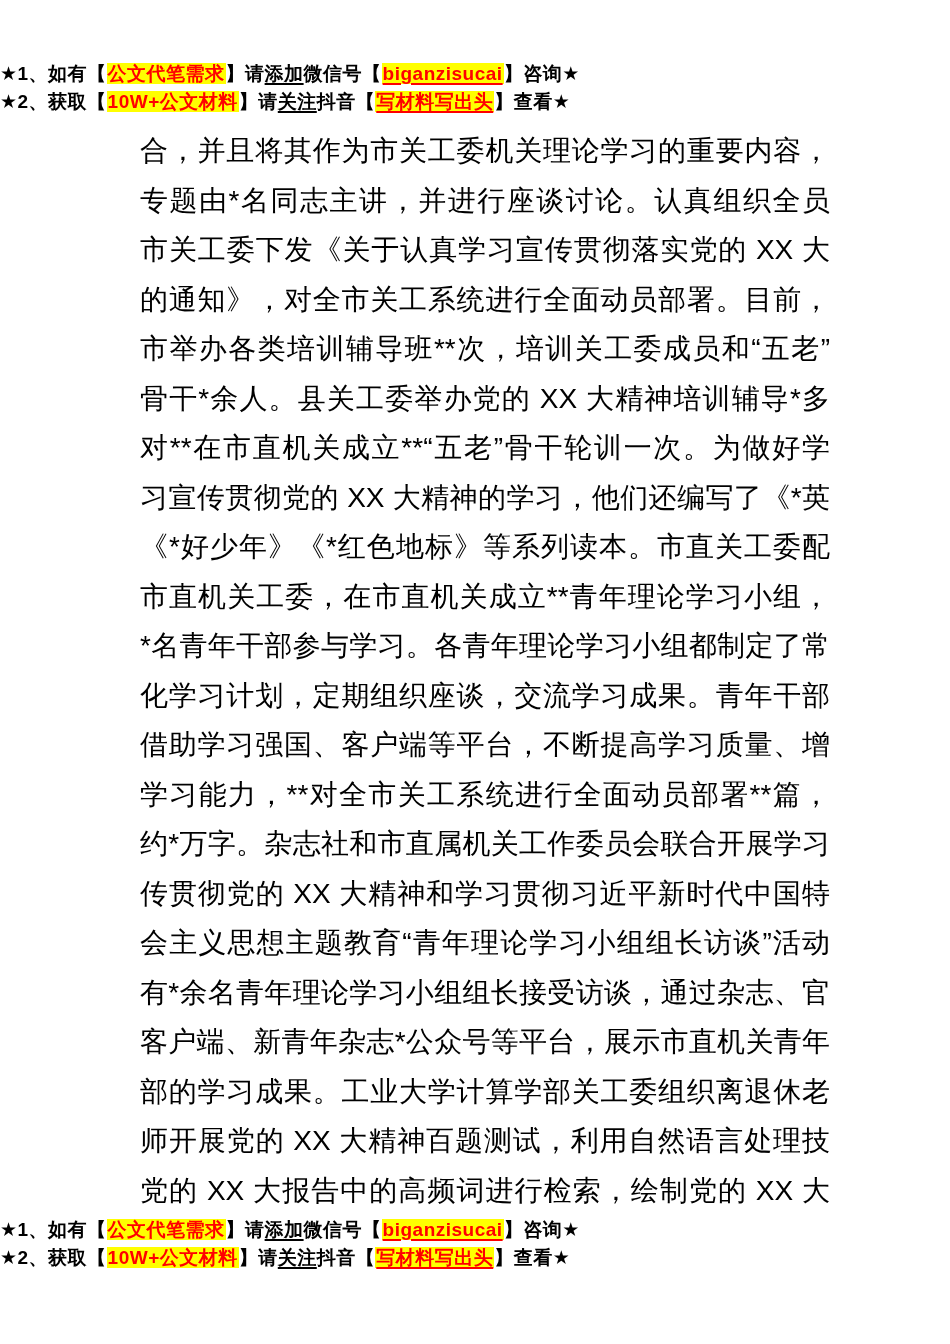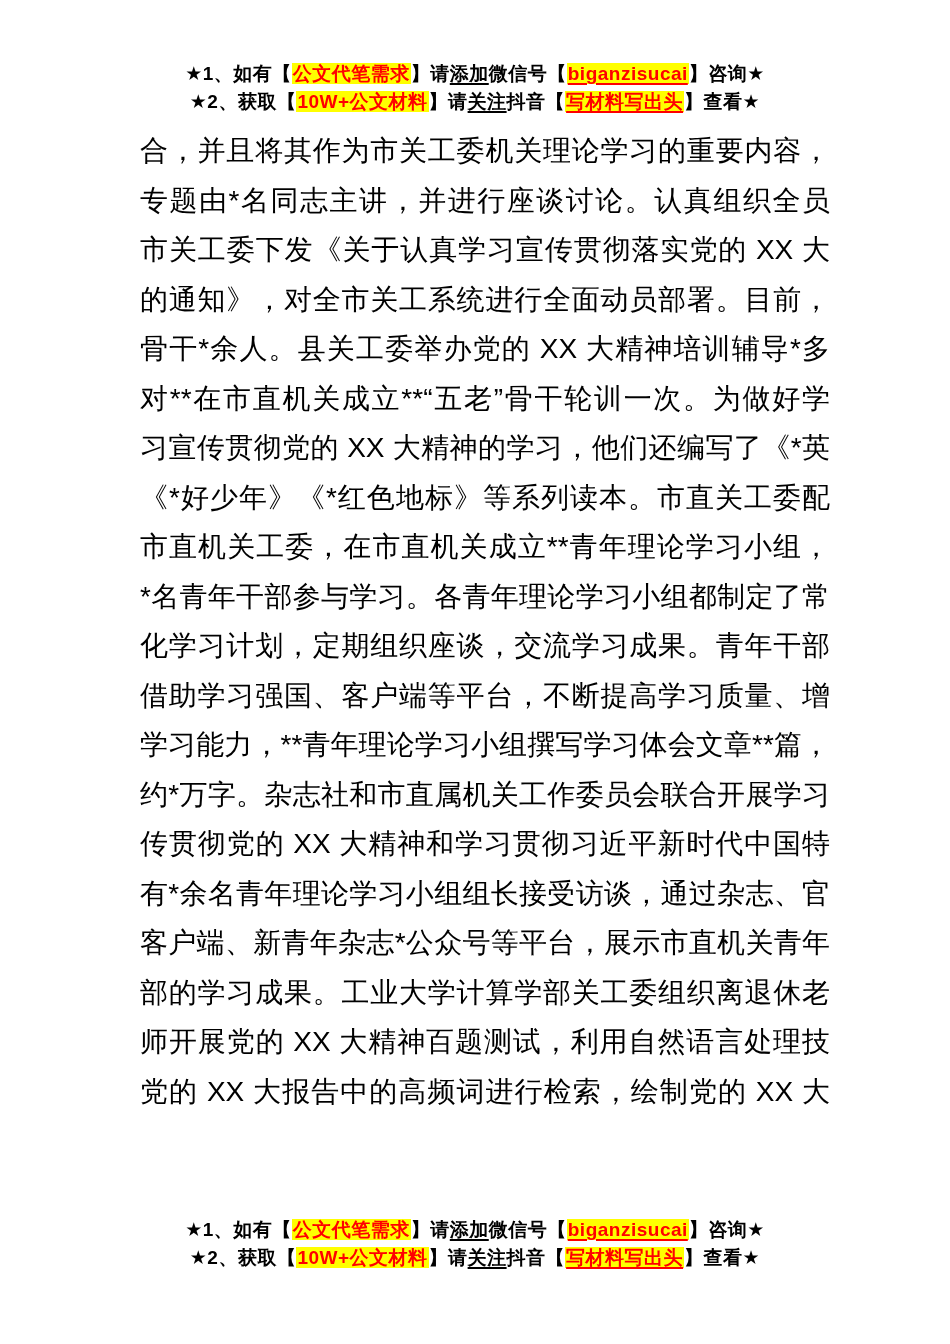--- a/index.html
+++ b/index.html
@@ -10,21 +10,20 @@
     height: 1344px;
     background: #ffffff;
     overflow: hidden;
     font-family: "Liberation Sans", "DejaVu Sans", sans-serif;
     color: #000000;
   }
   .promo {
     position: absolute;
     left: 0;
     width: 100%;
-    text-align: center;
     font-weight: bold;
     font-size: 19px;
     line-height: 28px;
     color: #000000;
     letter-spacing: 0.5px;
   }
   .promo-top { top: 60px; }
   .promo-bottom { top: 1216px; }
   .promo-line { display: block; white-space: nowrap; }
   .hl {
@@ -69,31 +68,33 @@
   <div class="promo promo-top">
     <span class="promo-line"><span>★1、如有【</span><span class="hl">公文代笔需求</span><span>】请</span><span class="u-black">添加</span><span>微信号【</span><span class="hl hl-u">biganzisucai</span><span>】咨询★</span></span>
     <span class="promo-line"><span>★2、获取【</span><span class="hl">10W+公文材料</span><span>】请</span><span class="u-black">关注</span><span>抖音【</span><span class="hl hl-u">写材料写出头</span><span>】查看★</span></span>
   </div>
 
   <div class="body-text">
     <div class="body-line">合，并且将其作为市关工委机关理论学习的重要内容，分*</div>
     <div class="body-line">专题由*名同志主讲，并进行座谈讨论。认真组织全员学。</div>
     <div class="body-line">市关工委下发《关于认真学习宣传贯彻落实党的 XX 大精神</div>
     <div class="body-line">的通知》，对全市关工系统进行全面动员部署。目前，全</div>
+    <div class="body-line">市举办各类培训辅导班**次，培训关工委成员和“五老”</div>
     <div class="body-line">骨干*余人。县关工委举办党的 XX 大精神培训辅导*多场次，</div>
     <div class="body-line">对**在市直机关成立**“五老”骨干轮训一次。为做好学</div>
     <div class="body-line">习宣传贯彻党的 XX 大精神的学习，他们还编写了《*英模》</div>
     <div class="body-line">《*好少年》《*红色地标》等系列读本。市直关工委配合</div>
     <div class="body-line">市直机关工委，在市直机关成立**青年理论学习小组，有*</div>
     <div class="body-line">*名青年干部参与学习。各青年理论学习小组都制定了常态</div>
     <div class="body-line">化学习计划，定期组织座谈，交流学习成果。青年干部们</div>
     <div class="body-line">借助学习强国、客户端等平台，不断提高学习质量、增强</div>
-    <div class="body-line">学习能力，**青年理论学习小组撰写学习体会文章**篇，</div>
+    <div class="body-line">学习能力，**对全市关工系统进行全面动员部署**篇，</div>
     <div class="body-line">约*万字。杂志社和市直属机关工作委员会联合开展学习宣</div>
     <div class="body-line">传贯彻党的 XX 大精神和学习贯彻习近平新时代中国特色社</div>
+    <div class="body-line">会主义思想主题教育“青年理论学习小组组长访谈”活动</div>
     <div class="body-line">有*余名青年理论学习小组组长接受访谈，通过杂志、官网、</div>
     <div class="body-line">客户端、新青年杂志*公众号等平台，展示市直机关青年干</div>
     <div class="body-line">部的学习成果。工业大学计算学部关工委组织离退休老教</div>
     <div class="body-line">师开展党的 XX 大精神百题测试，利用自然语言处理技术对</div>
     <div class="body-line">党的 XX 大报告中的高频词进行检索，绘制党的 XX 大报告高</div>
   </div>
 
   <div class="promo promo-bottom">
     <span class="promo-line"><span>★1、如有【</span><span class="hl">公文代笔需求</span><span>】请</span><span class="u-black">添加</span><span>微信号【</span><span class="hl hl-u">biganzisucai</span><span>】咨询★</span></span>
     <span class="promo-line"><span>★2、获取【</span><span class="hl">10W+公文材料</span><span>】请</span><span class="u-black">关注</span><span>抖音【</span><span class="hl hl-u">写材料写出头</span><span>】查看★</span></span>

